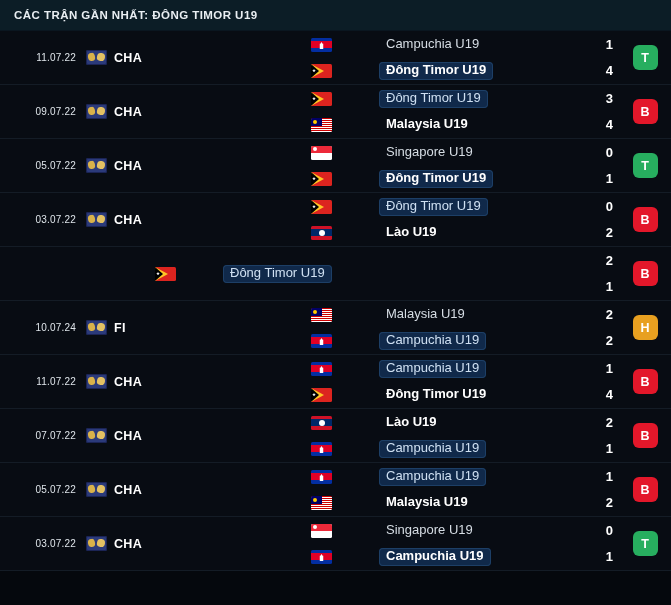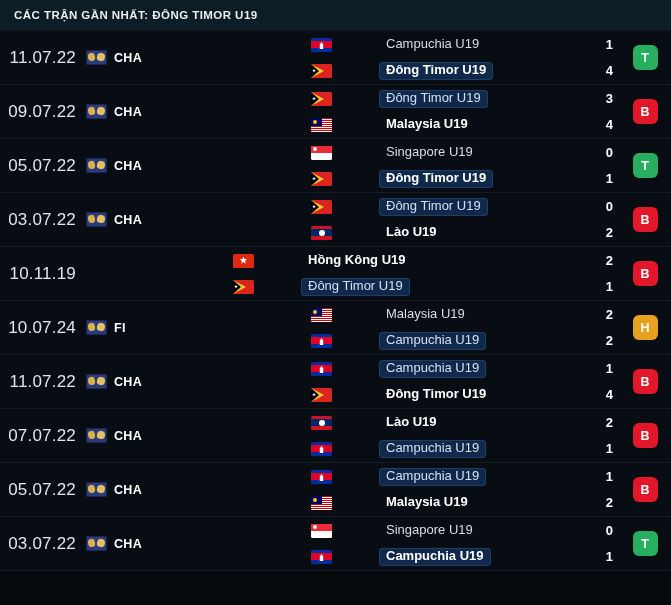--- a/index.html
+++ b/index.html
@@ -47,21 +47,21 @@
     position: relative;
   }
   .match-row:last-child { border-bottom: 1px solid #141c26; }
 
   .col-date {
     width: 78px;
     display: flex;
     align-items: center;
     justify-content: flex-end;
     padding-right: 2px;
-    font-size: 17px;
+    font-size: 10px;
     color: #dfe5ea;
     letter-spacing: 0.2px;
     white-space: nowrap;
   }
   .col-comp {
     width: 78px;
     display: flex;
     align-items: center;
     gap: 7px;
     padding-left: 8px;
@@ -346,28 +346,21 @@
       </div>
       <div class="col-scores">
         <span class="score">0</span>
         <span class="score">2</span>
       </div>
       <div class="col-badge">
         <span class="badge B" style="background: rgb(227, 23, 42);">B</span>
       </div>
     </div>
     <div class="match-row">
-      <div class="col-date">10.11.19</div>
-      <div class="col-teams">
-        <div class="team-line">
-          <div class="flag f-hk">
-            <i class="fl"></i>
-          </div>
-          <span class="team-name bold">Hồng Kông U19</span>
-        </div>
+      <div class="col-teams">
         <div class="team-line">
           <div class="flag f-tl">
             <i class="y"></i>
             <i class="k"></i>
             <i class="s"></i>
           </div>
           <span class="team-name hl">Đông Timor U19</span>
         </div>
       </div>
       <div class="col-scores">

